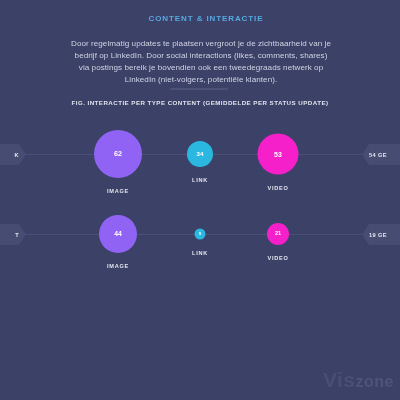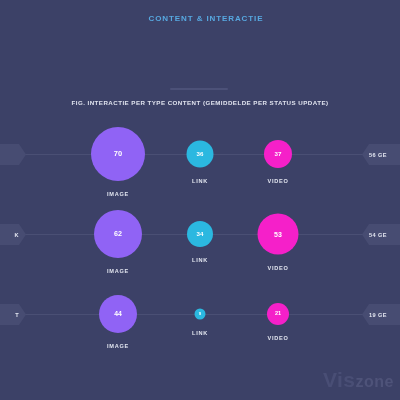--- a/index.html
+++ b/index.html
@@ -165,37 +165,27 @@
     font-size: 16px;
   }
 </style>
 </head>
 <body>
 
 <div id="infographic">
 
   <div class="section-title">CONTENT &amp; INTERACTIE</div>
 
+  <p class="intro">Door regelmatig updates te plaatsen vergroot je de zichtbaarheid van je bedrijf op LinkedIn. Door social interactions (likes, comments, shares) via postings bereik je bovendien ook een tweedegraads netwerk op LinkedIn (niet-volgers, potentiële klanten).</p>
 
   <div class="divider"></div>
 
   <div class="fig-caption">FIG. INTERACTIE PER TYPE CONTENT (GEMIDDELDE PER STATUS UPDATE)</div>
 
   <div class="chart" id="chart-rows">
-      <div class="row">
-        <div class="row-axis"></div>
-        <div class="badge left"></div>
-        <div class="badge right">56 GE</div>
-        <div class="bubble" style="left: 118px; top: 36px; width: 54px; height: 54px; font-size: 7.5px; background: rgb(144, 99, 245);">70</div>
-        <div class="bubble-label" style="left: 118px; top: 73px;">IMAGE</div>
-        <div class="bubble" style="left: 200px; top: 36px; width: 27px; height: 27px; font-size: 6.2px; background: rgb(43, 184, 224);">36</div>
-        <div class="bubble-label" style="left: 200px; top: 59.5px;">LINK</div>
-        <div class="bubble" style="left: 278px; top: 36px; width: 28px; height: 28px; font-size: 6.2px; background: rgb(245, 32, 201);">37</div>
-        <div class="bubble-label" style="left: 278px; top: 60px;">VIDEO</div>
-      </div>
       <div class="row">
         <div class="row-axis"></div>
         <div class="badge left">K</div>
         <div class="badge right">54 GE</div>
         <div class="bubble" style="left: 118px; top: 36px; width: 48px; height: 48px; font-size: 7.2px; background: rgb(144, 99, 245);">62</div>
         <div class="bubble-label" style="left: 118px; top: 70px;">IMAGE</div>
         <div class="bubble" style="left: 200px; top: 36px; width: 26px; height: 26px; font-size: 6.2px; background: rgb(43, 184, 224);">34</div>
         <div class="bubble-label" style="left: 200px; top: 59px;">LINK</div>
         <div class="bubble" style="left: 278px; top: 36px; width: 41px; height: 41px; font-size: 7px; background: rgb(245, 32, 201);">53</div>
         <div class="bubble-label" style="left: 278px; top: 66.5px;">VIDEO</div>

